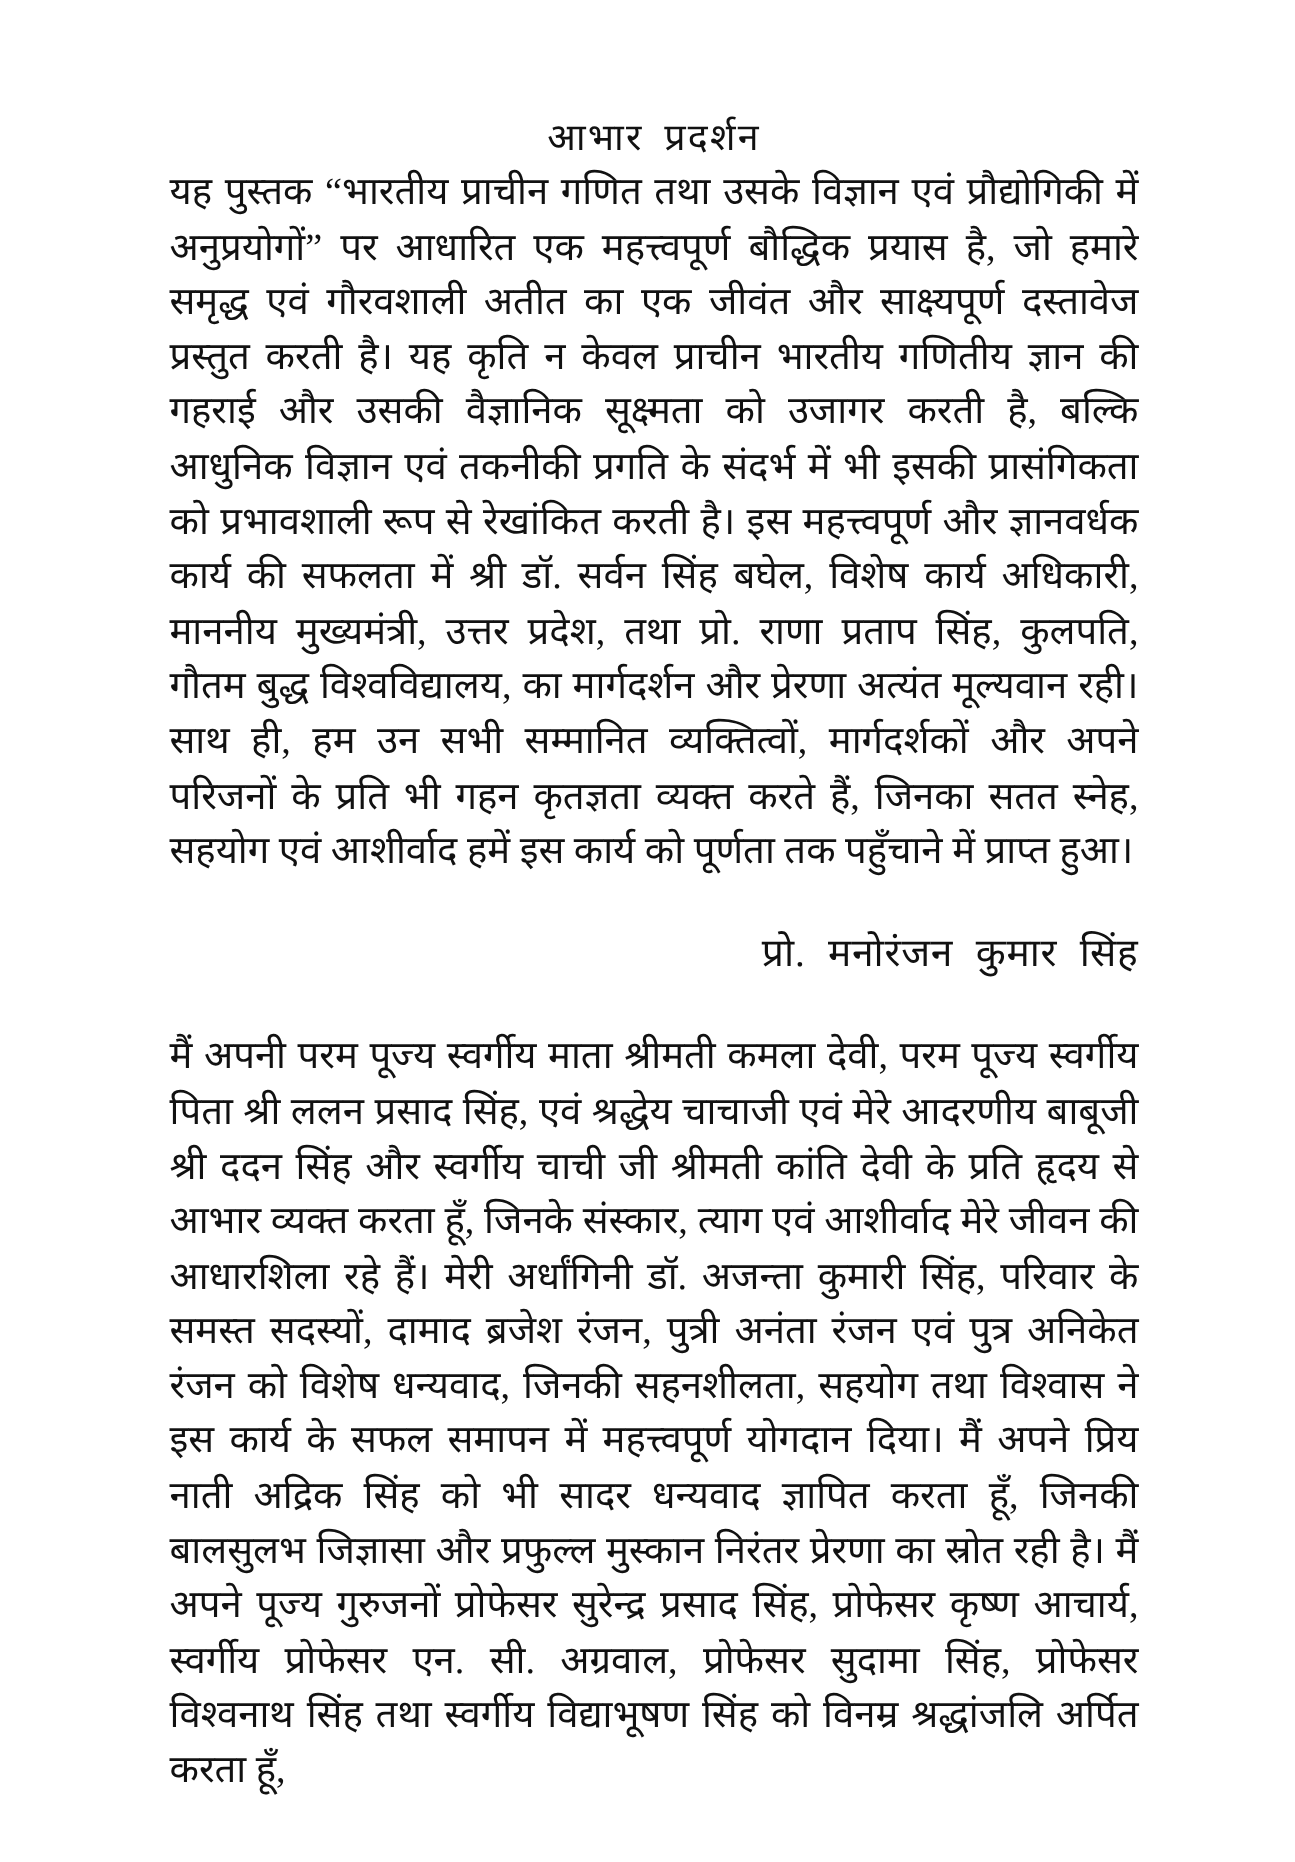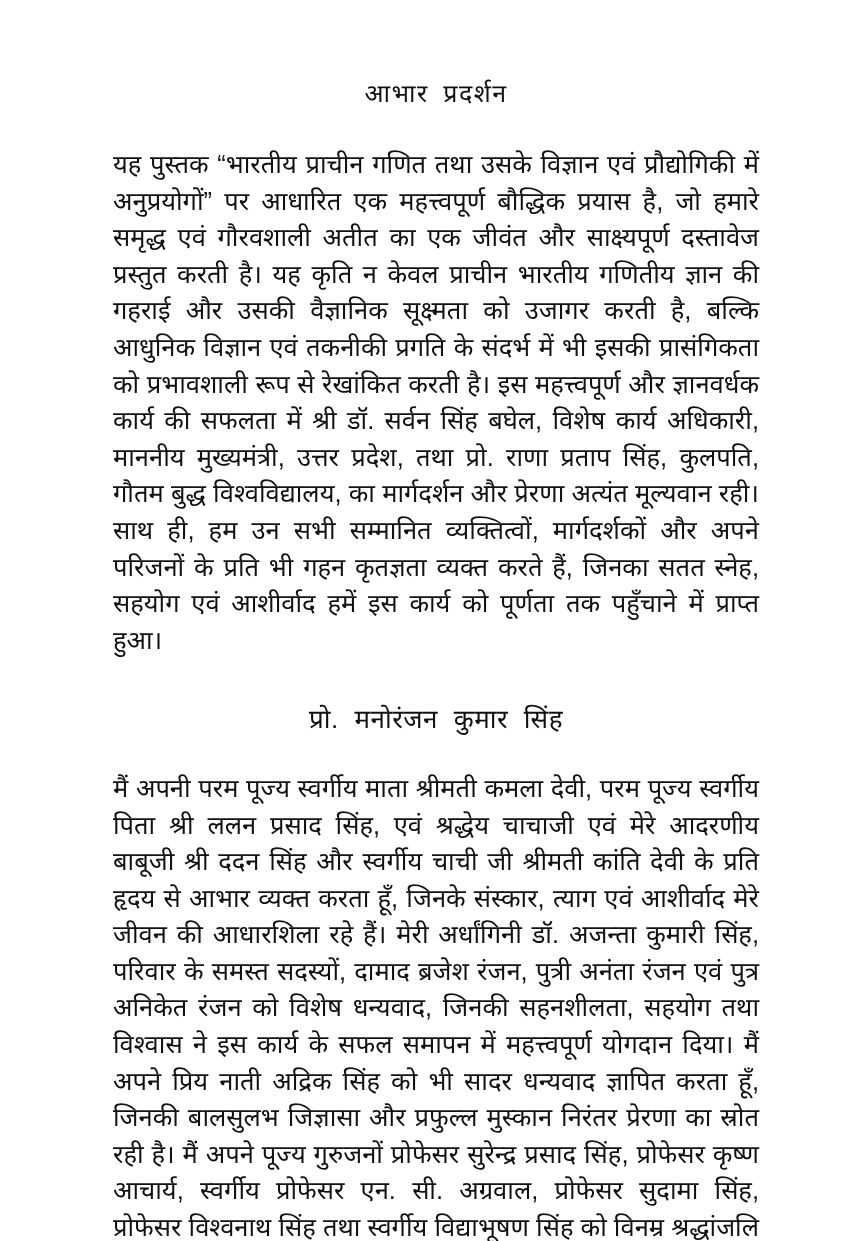--- a/index.html
+++ b/index.html
@@ -6,21 +6,21 @@
     margin: 0;
     padding: 0;
     background: #ffffff;
   }
   .page {
     position: relative;
     width: 863px;
     height: 1241px;
     background: #ffffff;
     overflow: hidden;
-    font-family: Liberation Sans, sans-serif;
+    font-family: Liberation Serif, serif;
     color: #111111;
   }
   .content {
     position: absolute;
     left: 113px;
     top: 0;
     width: 646px;
   }
   .page-title {
     text-align: center;
@@ -36,28 +36,27 @@
   .body-para {
     font-size: 25.5px;
     line-height: 36.6px;
     text-align: justify;
     text-justify: inter-word;
     margin: 0;
     color: #111111;
     hyphens: none;
   }
   .body-para.first {
-    margin-top: 36px;
   }
   .section-heading {
     font-size: 26px;
     line-height: 36.6px;
-    text-align: center;
+    text-align: right;
     font-weight: normal;
-    margin: 43px 0 0 0;
+    margin: 32px 0 0 0;
     letter-spacing: 0.5px;
     word-spacing: 8px;
     color: #111111;
   }
   .body-para.second {
     margin-top: 32px;
   }
   
 </style>
 </head>

